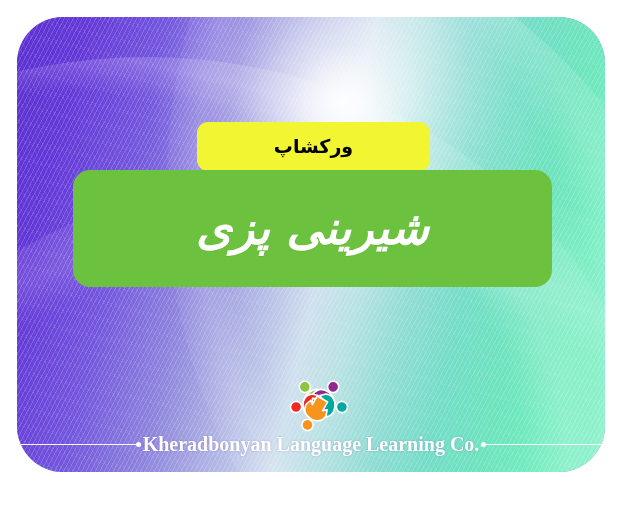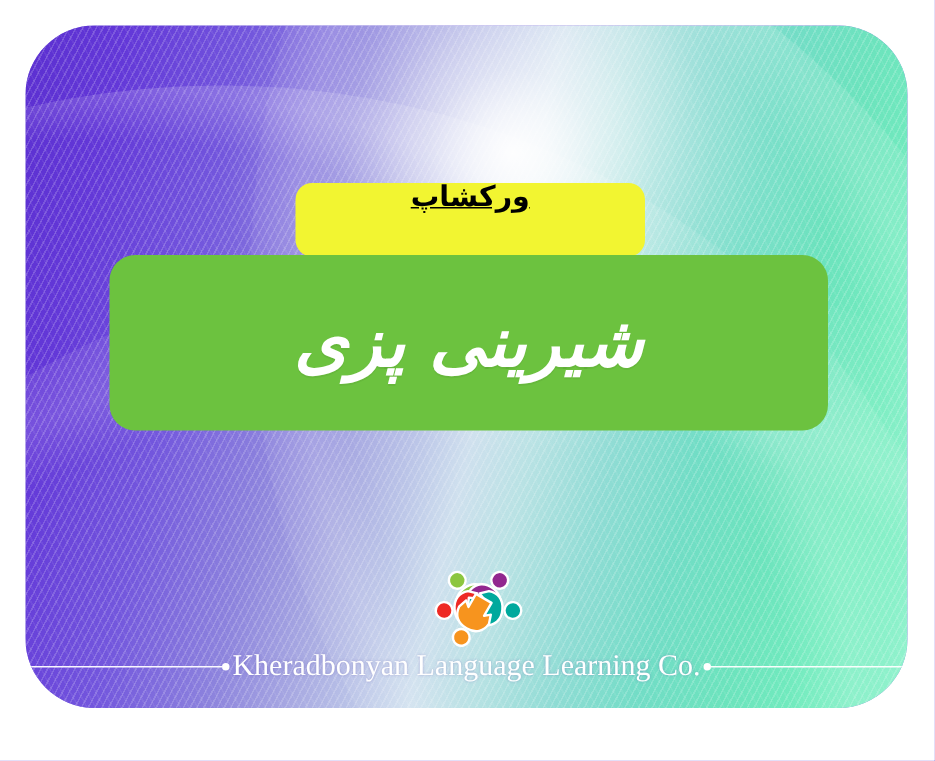--- a/index.html
+++ b/index.html
@@ -140,24 +140,23 @@
   
   #workshop-badge {
     position: absolute;
     left: 180px;
     top: 105px;
     width: 233px;
     height: 49px;
     background: #f2f531;
     border-radius: 11px;
     display: flex;
-    align-items: flex-start;
+    align-items: center;
     justify-content: center;
     z-index: 6;
-    text-decoration: underline;
   }
   #workshop-badge .badge-text {
     direction: rtl;
     color: #000000;
     font-size: 19px;
     font-weight: bold;
     letter-spacing: .5px;
     line-height: 1;
     font-family: "DejaVu Sans", "Liberation Sans", sans-serif;
   }
@@ -224,20 +223,21 @@
   }
   #footer-brand .brand-text {
     flex: 0 0 auto;
     color: #ffffff;
     font-size: 20px;
     line-height: 1;
     padding: 0 2px;
     white-space: nowrap;
     font-family: "Liberation Serif", "DejaVu Serif", serif;
     text-shadow: 0 0 2px rgba(80,60,160,0.35);
+    font-weight: bold;
   }
 </style>
 </head>
 <body>
 
 <div id="slide-root">
 
   <div class="bg-base"></div>
   <div class="swoosh swoosh-a"></div>
   <div class="swoosh swoosh-b"></div>

